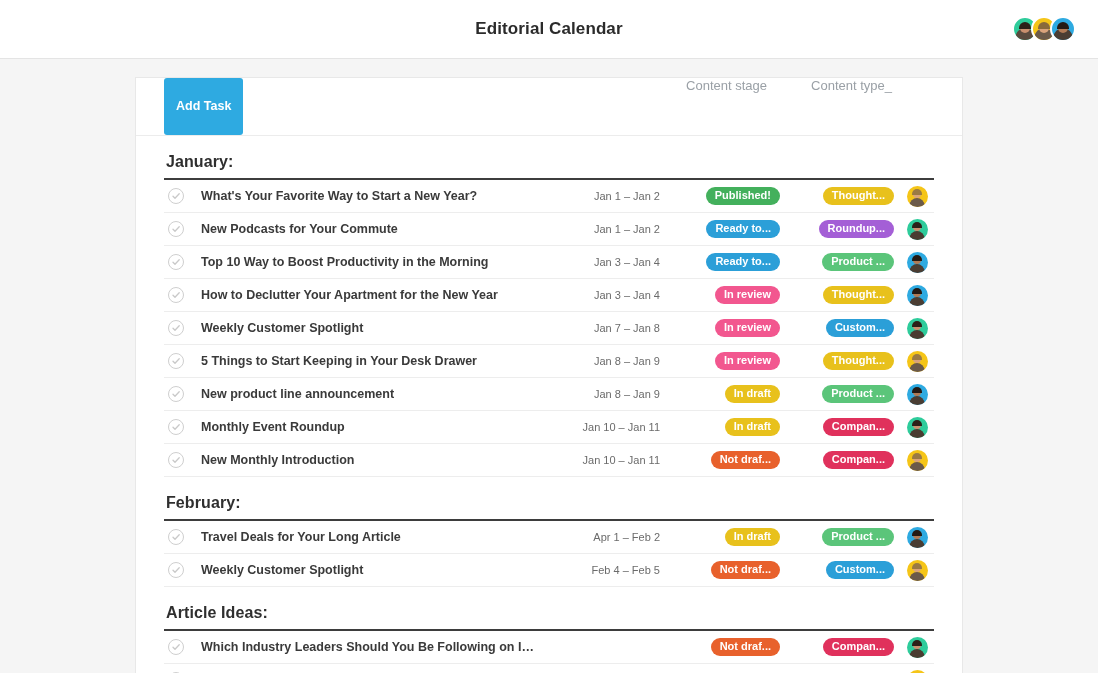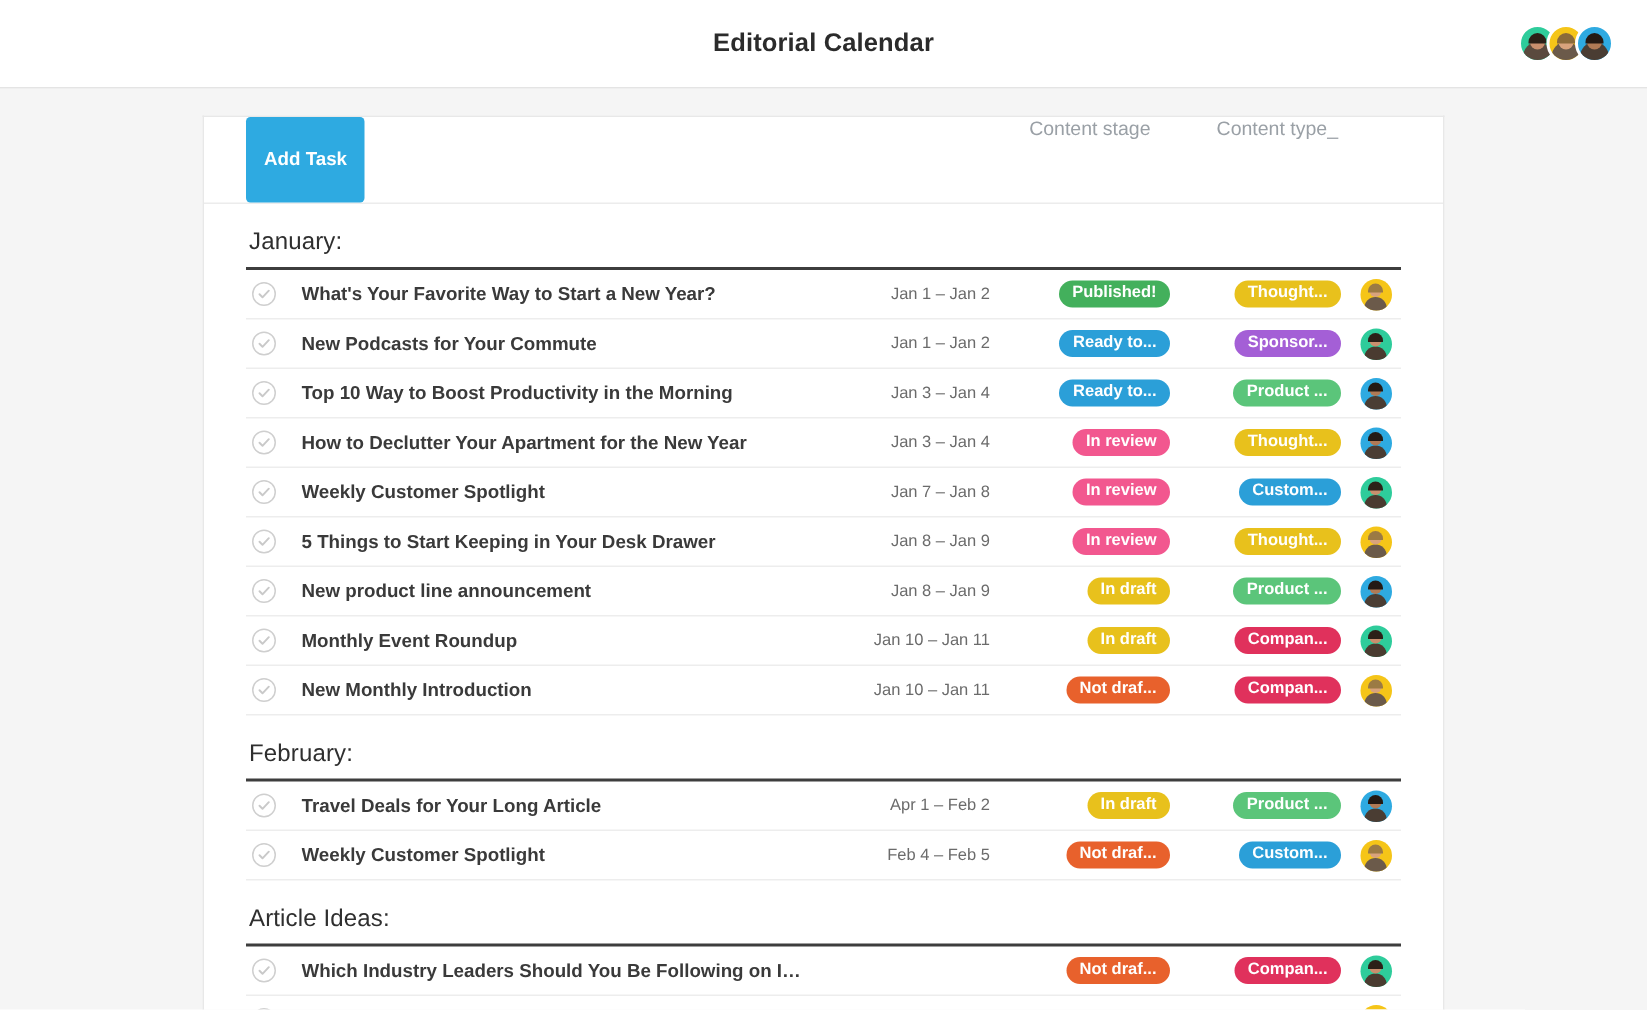--- a/index.html
+++ b/index.html
@@ -126,20 +126,21 @@
 
   
   .section { padding: 0 28px; }
   .section-head {
     font-size: 16px;
     color: #2f2f2f;
     padding: 17px 0 7px 2px;
     border-bottom: 2px solid #3d3d3d;
     margin-bottom: 0;
     letter-spacing: .1px;
+    font-weight: bold;
   }
 
   
   .row {
     display: flex;
     align-items: center;
     height: 33px;
     border-bottom: 1px solid #ededed;
     padding-left: 4px;
   }
@@ -283,21 +284,21 @@
                   <path d="M2 5.2 L4 7.2 L8.2 2.8" fill="none" stroke="#c9c9c9" stroke-width="1.3" stroke-linecap="round" stroke-linejoin="round"></path>
                 </svg>
               </span>
             </div>
             <div class="row-title">New Podcasts for Your Commute</div>
             <div class="row-date">Jan 1 – Jan 2</div>
             <div class="tag-cell stage">
               <span class="tag" style="background: rgb(43, 159, 216);">Ready to...</span>
             </div>
             <div class="tag-cell type">
-              <span class="tag" style="background: rgb(164, 95, 214);">Sponsor...</span>
+              <span class="tag" style="background: rgb(164, 95, 214);">Roundup...</span>
             </div>
             <div class="avatar-cell">
               <div class="avatar" style="background: rgb(46, 204, 155);">
                 <div class="body" style="background: rgb(74, 59, 48);"></div>
                 <div class="head" style="background: rgb(201, 143, 110);"></div>
                 <div class="hair" style="background: rgb(44, 32, 24);"></div>
               </div>
             </div>
           </div>
           <div class="row">

